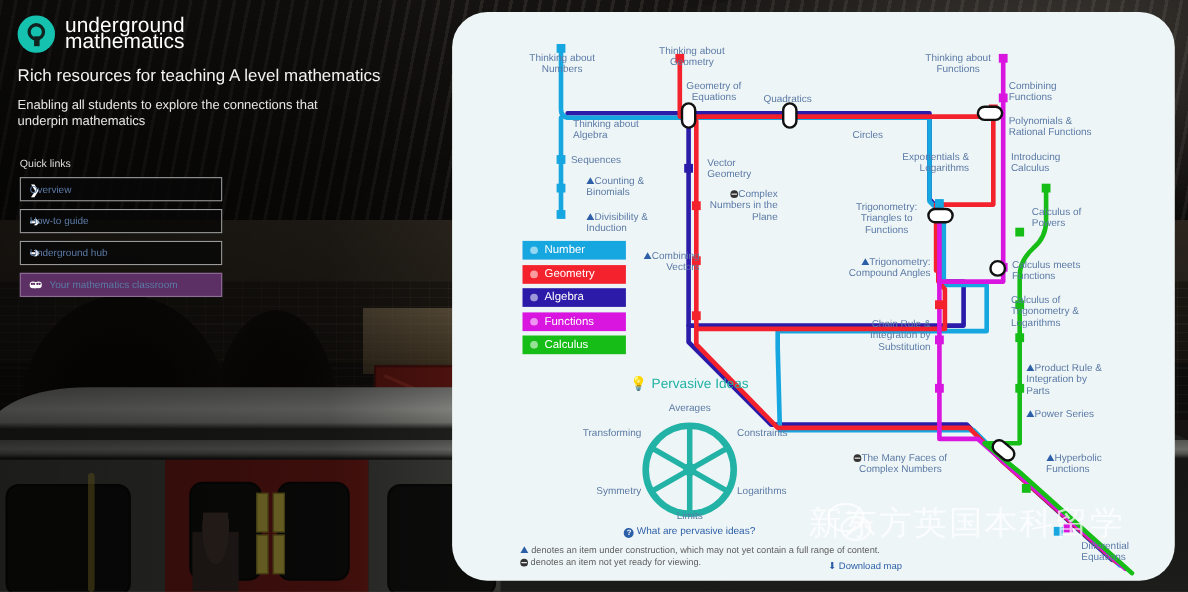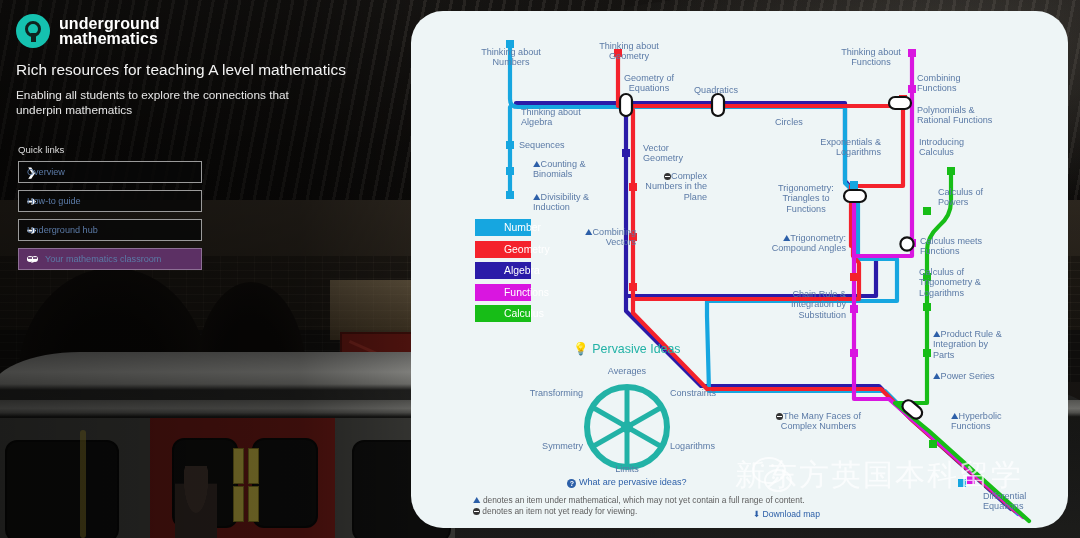--- a/index.html
+++ b/index.html
@@ -63,21 +63,21 @@
   .ph-dark{position:absolute;inset:0;background:
      linear-gradient(90deg, rgba(0,0,0,.62) 0px, rgba(0,0,0,.52) 300px, rgba(0,0,0,.30) 420px, rgba(0,0,0,.25) 100%);}
 
   
   .hero{position:absolute;left:0;top:0;width:410px;height:538px;padding:10px 14px;box-sizing:border-box;color:#fff;}
   .brand{display:flex;align-items:center;gap:9px;margin:4px 0 0 2px;}
   .brand-mark{width:34px;height:34px;border-radius:50%;background:#15c2b0;position:relative;flex:0 0 auto;}
   .brand-mark:before{content:"";position:absolute;left:9px;top:7px;width:16px;height:16px;border-radius:50%;
     border:3.5px solid #10231f;box-sizing:border-box;}
   .brand-mark:after{content:"";position:absolute;left:14.5px;top:19px;width:5px;height:9px;background:#10231f;}
-  .brand-text{font-size:16px;font-weight:bold;line-height:15.5px;letter-spacing:.1px;}
+  .brand-text{font-size:19px;font-weight:normal;line-height:15.5px;letter-spacing:.1px;}
   .tagline{font-size:15.4px;margin:13px 0 0 2px;font-weight:400;color:#f3f3f3;letter-spacing:.05px;}
   .subtag{font-size:11.8px;line-height:15px;margin:9px 0 0 2px;color:#e6e6e6;max-width:290px;}
   .quick-label{font-size:9.6px;margin:26px 0 6px 4px;color:#dcdcdc;}
   .qlinks{margin-left:4px;}
   .qlink{display:flex;align-items:center;justify-content:space-between;
     width:184px;height:22px;box-sizing:border-box;padding:0 8px;margin-bottom:7px;
     background:rgba(8,8,8,.80);border:1px solid #9a9a9a;color:#fff;font-size:11px;cursor:pointer;}
   .qlink.accent{background:#5c3064;border-color:#8d6f95;}
   .qlink .lbl{display:flex;align-items:flex-start;gap:5px;}
   .qlink .arr{font-size:11px;font-weight:bold;}
@@ -94,21 +94,21 @@
 
   .lbl{position:absolute;font-size:9.1px;line-height:10.3px;color:#5b7aa6;white-space:pre;}
   .lbl.r{text-align:right;}
   .lbl.c{text-align:center;}
 
   .ico-hammer{display:inline-block;color:#2c5fa8;font-size:9px;transform:scaleX(-1);}
   .ico-nr{display:inline-block;width:7px;height:7px;border-radius:50%;background:#333;position:relative;vertical-align:-1px;}
   .ico-nr:after{content:"";position:absolute;left:1px;top:2.8px;width:5px;height:1.6px;background:#fff;}
 
   .legend{position:absolute;left:64px;top:208px;}
-  .chip{display:flex;align-items:center;gap:22px;width:56px;height:17px;margin-bottom:4.5px;
+  .chip{display:flex;align-items:center;gap:6px;width:94px;height:17px;margin-bottom:4.5px;
     padding-left:7px;box-sizing:border-box;color:#fff;font-size:10.4px;cursor:pointer;}
   .chip .dot{width:7px;height:7px;border-radius:50%;background:rgba(255,255,255,.55);}
 
   .wheel-wrap{position:absolute;left:455px;top:330px;}
   .pi-title{position:absolute;left:0;top:0;width:200px;text-align:center;color:#22b2a6;font-size:12.4px;}
   .pi-q{position:absolute;left:0;top:136px;width:200px;text-align:center;color:#2c5fa8;font-size:9.1px;cursor:pointer;}
   .pi-q .qm{display:inline-block;width:9px;height:9px;border-radius:50%;background:#2c5fa8;color:#fff;
      font-size:7px;line-height:9px;text-align:center;font-weight:bold;vertical-align:-1px;}
 
   .mapfoot{position:absolute;left:62px;top:484px;font-size:8.4px;color:#5d5d5d;line-height:11px;}
@@ -360,21 +360,21 @@
       <div class="lbl r" style="left:-22px;top:47px;width:78px;">Transforming</div>
       <div class="pi-q">
         <span class="qm">?</span>
         <span>What are pervasive ideas?</span>
       </div>
     </div>
 
     <div class="mapfoot">
       <div>
         <span class="ico-hammer">⛰</span>
-        <span>denotes an item under mathematical, which may not yet contain a full range of content.</span>
+        <span>denotes an item under construction, which may not yet contain a full range of content.</span>
       </div>
       <div>
         <span class="ico-nr"></span>
         <span>denotes an item not yet ready for viewing.</span>
       </div>
     </div>
     <div class="download">
       <span>⬇</span>
       <span>Download map</span>
     </div>

